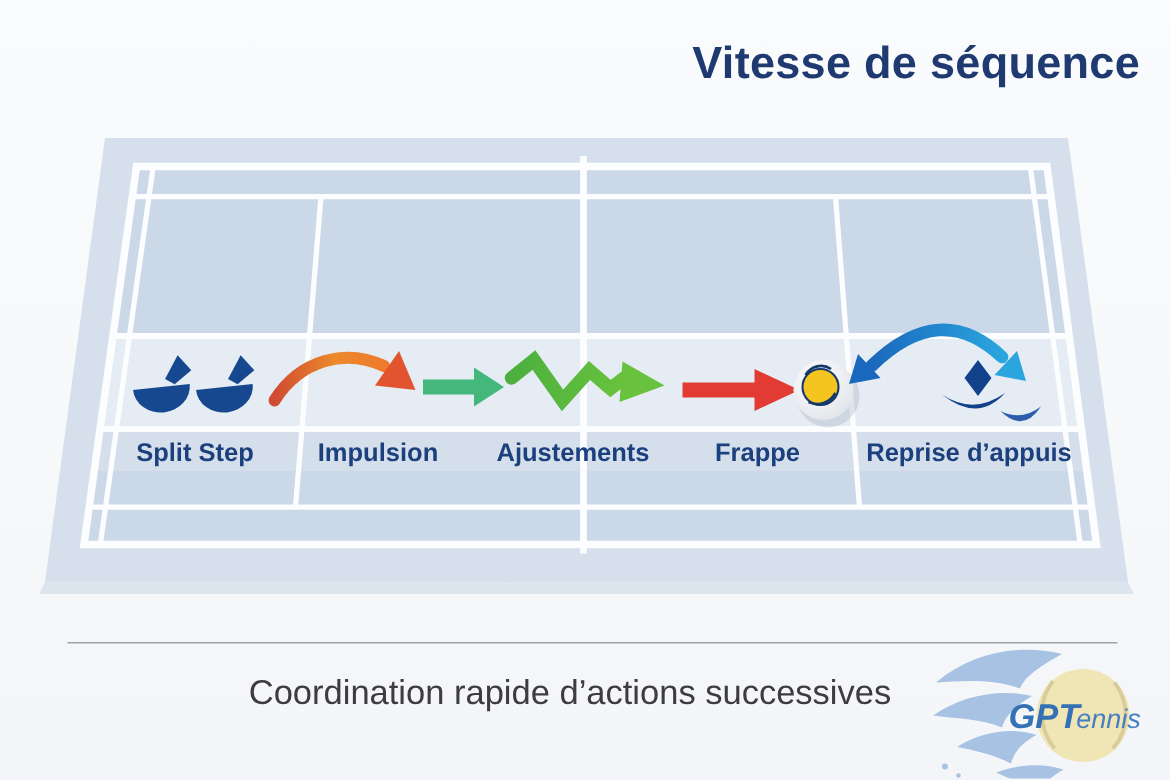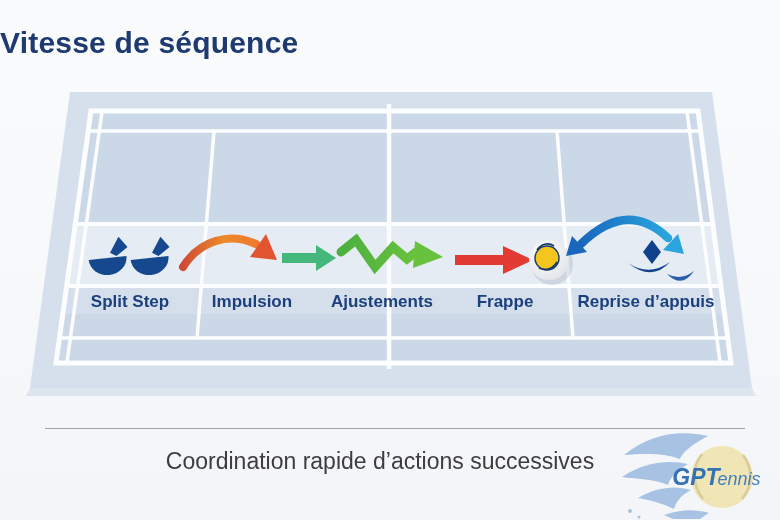--- a/index.html
+++ b/index.html
@@ -3,21 +3,21 @@
 <meta charset="utf-8">
 <style>
   html,body{margin:0;padding:0;}
   .stage{
     position:relative;width:780px;height:520px;overflow:hidden;
     background:linear-gradient(180deg,#fafbfc 0%,#f6f8fa 60%,#f3f5f8 100%);
     font-family:"Liberation Sans","DejaVu Sans",sans-serif;
   }
   .title{
     position:absolute;top:26px;left:0;width:760px;
-    text-align:left;font-size:30px;font-weight:700;color:#1e3a70;
+    text-align:right;font-size:30px;font-weight:700;color:#1e3a70;
     letter-spacing:.2px;
   }
   .court-svg{position:absolute;left:0;top:0;}
   .divider{
     position:absolute;left:45px;top:428px;width:700px;height:1px;
     background:#a0a2a6;
   }
   .caption{
     position:absolute;top:448px;left:0;width:760px;
     text-align:center;font-size:23px;font-weight:400;color:#3d3d3f;

